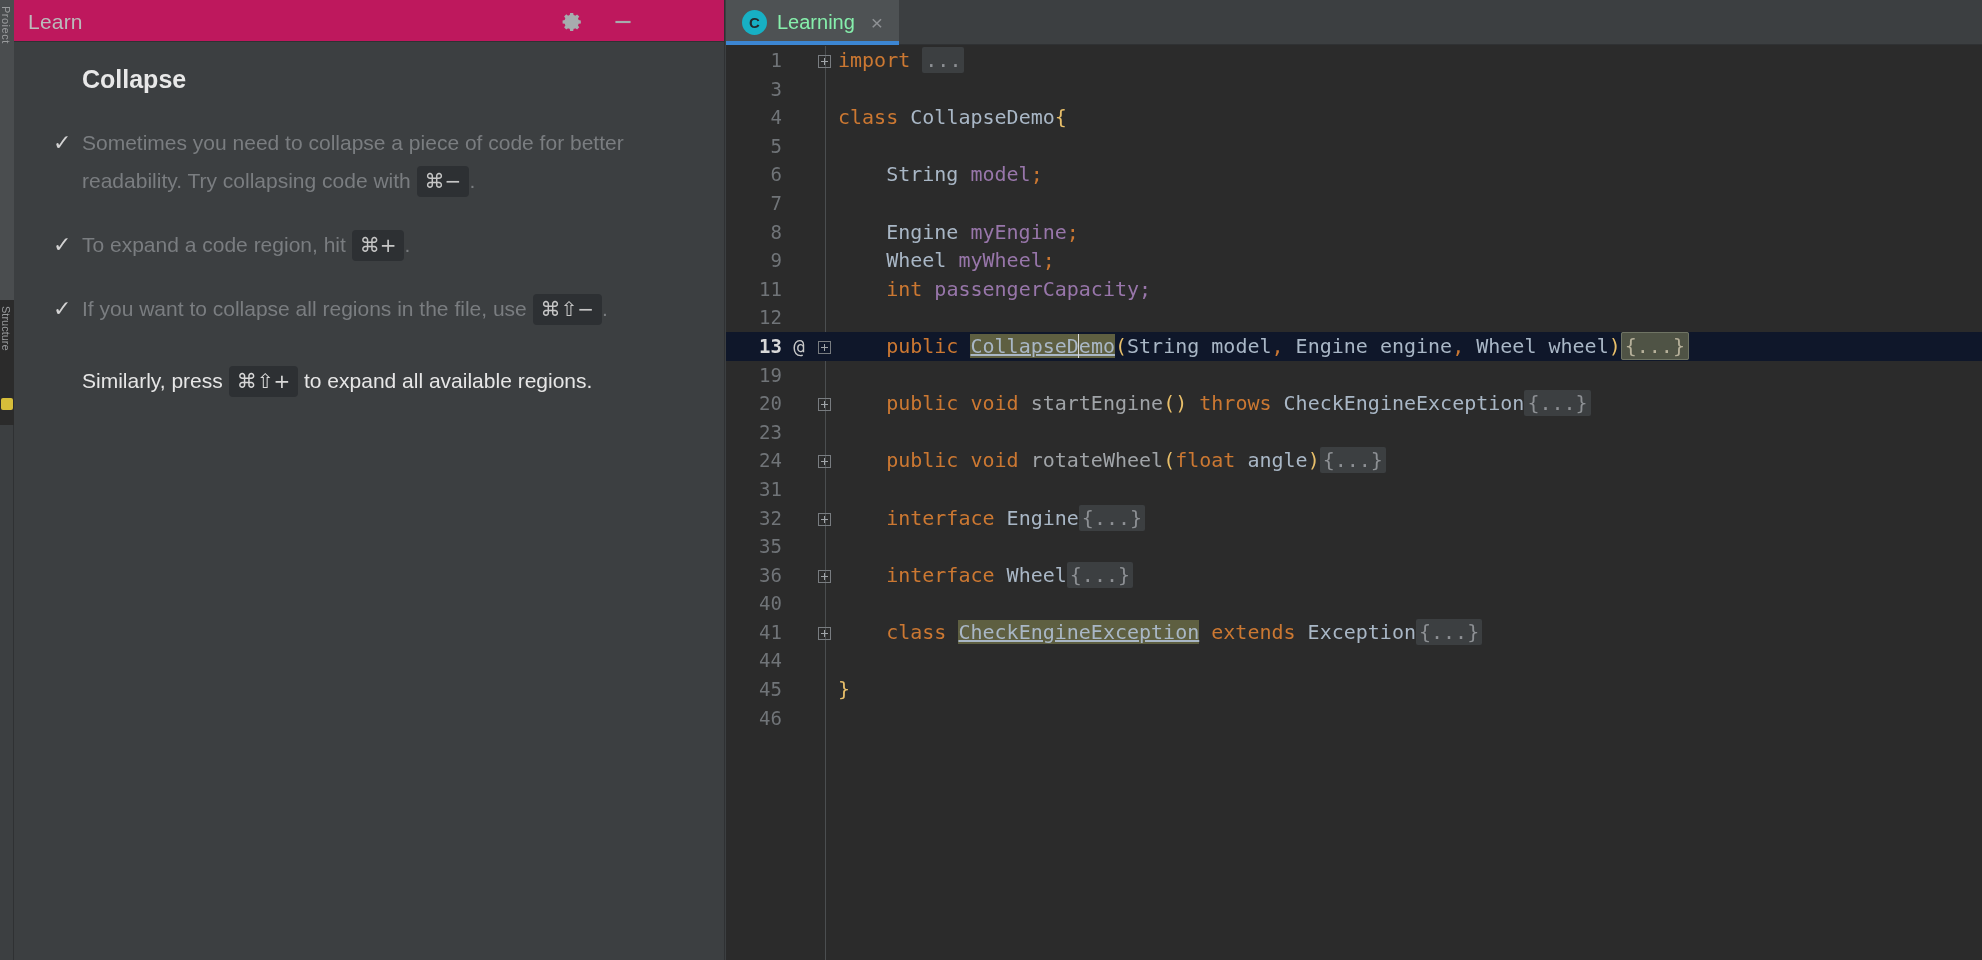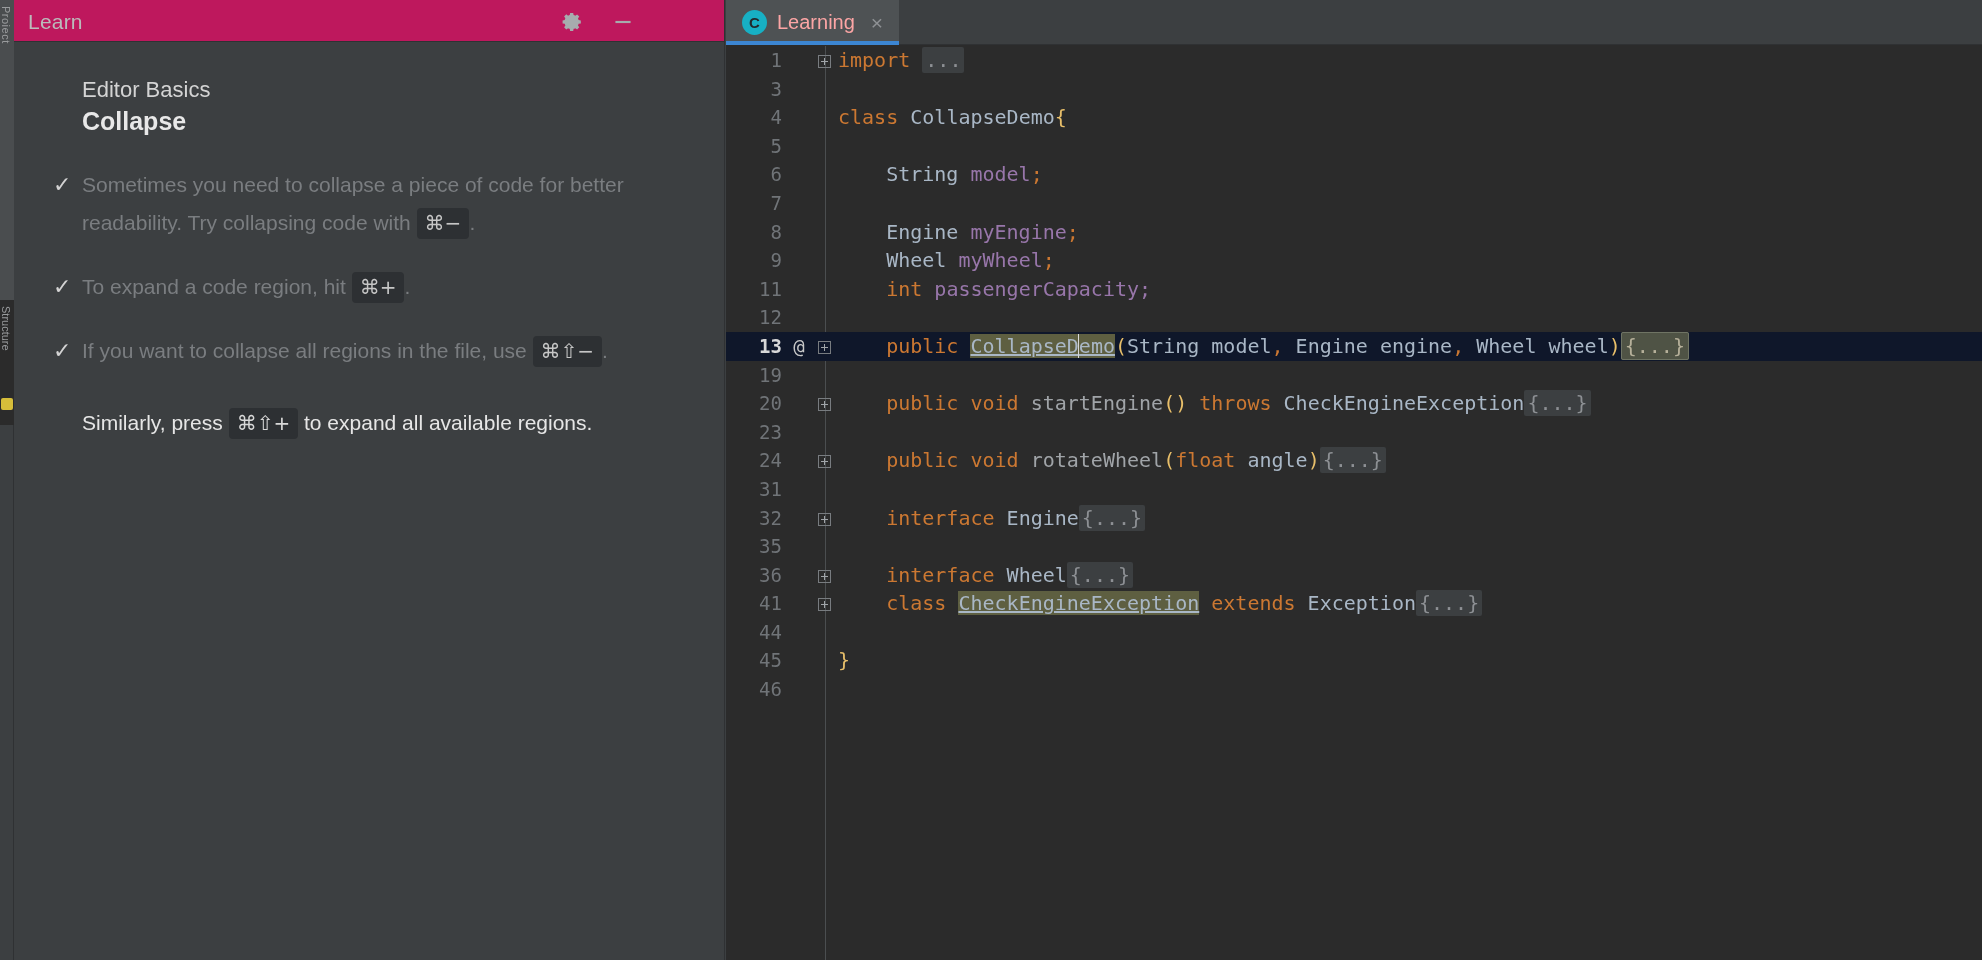--- a/index.html
+++ b/index.html
@@ -111,21 +111,21 @@
   .tab .tab-underline {
     position:absolute; left:0; bottom:0; width:100%; height:4px; background:#3c86d3;
   }
   .tab-icon {
     width:25px; height:25px; border-radius:50%;
     background:#17b0c4;
     display:flex; align-items:center; justify-content:center;
     font-size:15px; font-weight:bold; color:#24292b;
     font-family:"Liberation Sans", sans-serif;
   }
-  .tab-label { font-size:20px; color:#fca5a5;text-align:right; }
+  .tab-label { font-size:20px; color:#86efac;text-align:right; }
   .tab-close { font-size:21px; color:#8e9194; margin-left:6px; cursor:pointer; }
 
   .code-wrap {
     position:absolute; left:0; top:46px; width:1256px; height:914px;
     background:#2b2b2b;
     font-family:"DejaVu Sans Mono", monospace;
     font-size:20px;
   }
   .code-line {
     position:relative; height:28.6px; line-height:28.6px; white-space:pre;
@@ -201,21 +201,20 @@
       </div>
 
       <div class="hdr-btn min-btn">
         <svg width="26" height="26" viewBox="0 0 24 24">
           <rect x="5" y="11" width="14" height="2" fill="#a7abae"></rect>
         </svg>
       </div>
     </div>
 
     <div class="learn-body">
-      <div class="module-name">Editor Basics</div>
       <div class="lesson-name">Collapse</div>
       <div id="task-list">
           <div class="task done">
             <span class="check">✓</span>
             <span class="task-text"><span>Sometimes you need to collapse a piece of code for better readability. Try collapsing code with </span><span class="kbd">⌘−</span><span>.</span></span>
           </div>
           <div class="task done">
             <span class="check">✓</span>
             <span class="task-text"><span>To expand a code region, hit </span><span class="kbd">⌘+</span><span>.</span></span>
           </div>
@@ -253,20 +252,21 @@
           <div class="code-line"><span class="lnum">12</span><span class="code-text"></span></div>
           <div class="code-line caret-line"><span class="lnum">13</span><span class="gutter-ann">@</span><span class="fold-box"></span><span class="code-text"><span class="kw">    public</span><span class="plain"> </span><span class="ident-hl">CollapseD</span><span class="caret"></span><span class="ident-hl">emo</span><span class="brace">(</span><span class="typ">String model</span><span class="kw">,</span><span class="typ"> Engine engine</span><span class="kw">,</span><span class="typ"> Wheel wheel</span><span class="brace">)</span><span class="fold sel">{...}</span></span></div>
           <div class="code-line"><span class="lnum">19</span><span class="code-text"></span></div>
           <div class="code-line"><span class="lnum">20</span><span class="fold-box"></span><span class="code-text"><span class="kw">    public void</span><span class="meth"> startEngine</span><span class="brace">()</span><span class="kw"> throws</span><span class="typ"> CheckEngineException</span><span class="fold">{...}</span></span></div>
           <div class="code-line"><span class="lnum">23</span><span class="code-text"></span></div>
           <div class="code-line"><span class="lnum">24</span><span class="fold-box"></span><span class="code-text"><span class="kw">    public void</span><span class="meth"> rotateWheel</span><span class="brace">(</span><span class="kw">float</span><span class="typ"> angle</span><span class="brace">)</span><span class="fold">{...}</span></span></div>
           <div class="code-line"><span class="lnum">31</span><span class="code-text"></span></div>
           <div class="code-line"><span class="lnum">32</span><span class="fold-box"></span><span class="code-text"><span class="kw">    interface</span><span class="typ"> Engine</span><span class="fold">{...}</span></span></div>
           <div class="code-line"><span class="lnum">35</span><span class="code-text"></span></div>
           <div class="code-line"><span class="lnum">36</span><span class="fold-box"></span><span class="code-text"><span class="kw">    interface</span><span class="typ"> Wheel</span><span class="fold">{...}</span></span></div>
+          <div class="code-line"><span class="lnum">40</span><span class="code-text"></span></div>
           <div class="code-line"><span class="lnum">41</span><span class="fold-box"></span><span class="code-text"><span class="kw">    class</span><span class="plain"> </span><span class="ident-hl">CheckEngineException</span><span class="kw"> extends</span><span class="typ"> Exception</span><span class="fold">{...}</span></span></div>
           <div class="code-line"><span class="lnum">44</span><span class="code-text"></span></div>
           <div class="code-line"><span class="lnum">45</span><span class="code-text"><span class="brace">}</span></span></div>
           <div class="code-line"><span class="lnum">46</span><span class="code-text"></span></div>
         </div>
     </div>
   </div>
 
 </div>
 

